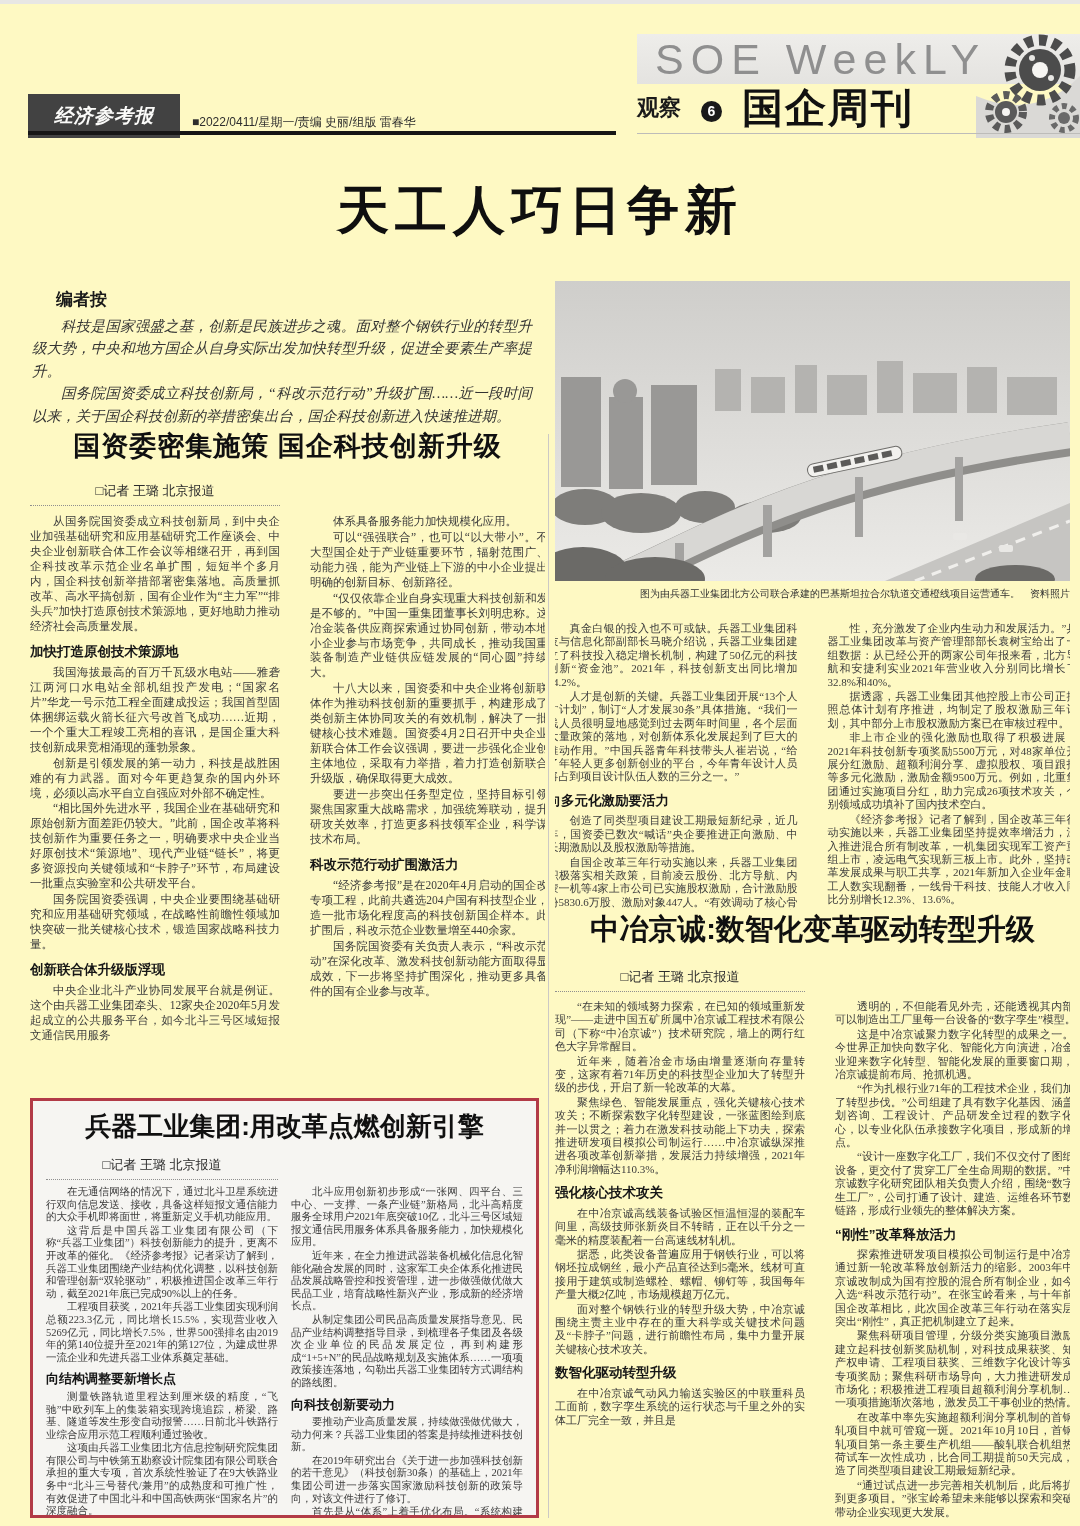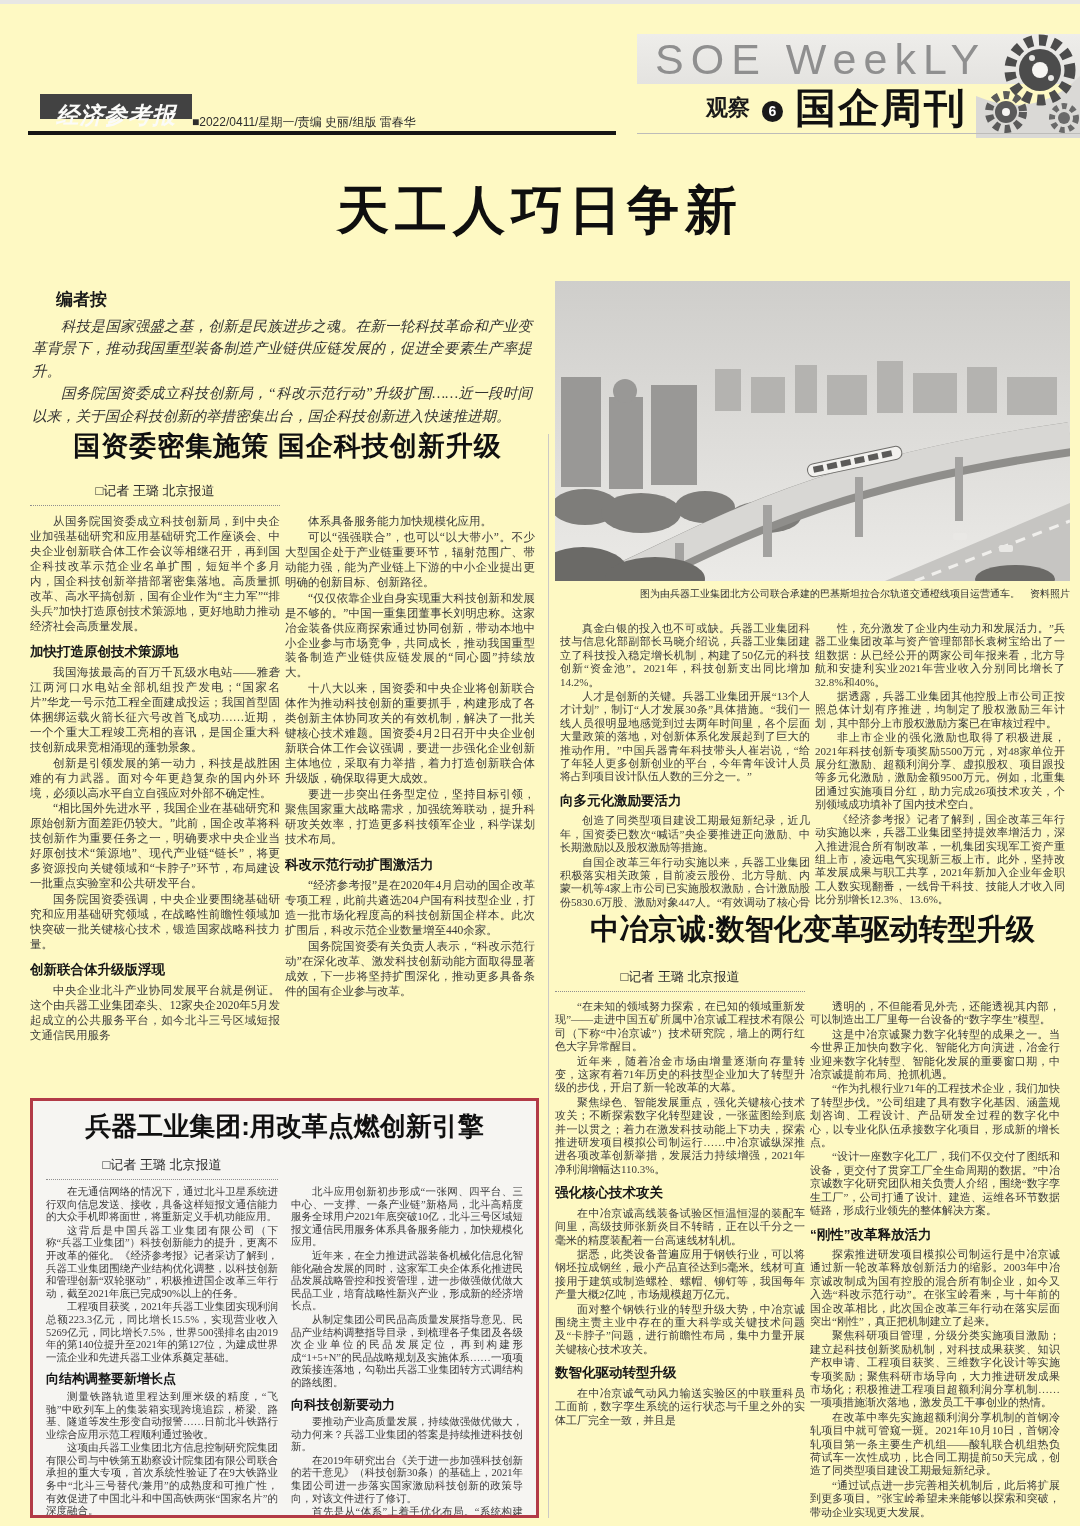--- a/index.html
+++ b/index.html
@@ -3,46 +3,46 @@
 <meta charset="utf-8">
 <style>
   html,body{margin:0;padding:0;}
   body{background:#e8e7e4;font-family:"Liberation Serif",serif;}
   .page{position:relative;width:1080px;height:1526px;margin:4px auto;background:#fef9c3;overflow:hidden;color:#3b3b3b;}
 
   
   .mh-band{position:absolute;left:637px;top:30px;width:443px;height:50px;background:linear-gradient(#eeedea,#e4e3e0);}
   .soe{position:absolute;left:655px;top:30px;width:330px;height:50px;font-family:"Liberation Sans",sans-serif;
        font-size:43px;line-height:50px;color:#8f8f8f;letter-spacing:7px;white-space:nowrap;}
-  .mh-row{position:absolute;left:637px;top:84px;width:330px;display:flex;align-items:flex-end;justify-content:flex-end;gap:12px;}
+  .mh-row{position:absolute;left:637px;top:84px;width:330px;display:flex;align-items:flex-end;justify-content:flex-start;gap:20px;}
   .guancha{font-family:"Liberation Sans",sans-serif;font-weight:bold;font-size:22px;color:#1a1a1a;padding-bottom:6px;}
   .num-badge{width:21px;height:21px;border-radius:50%;background:#1a1a1a;color:#fff;font-family:"Liberation Sans",sans-serif;
        font-size:14px;font-weight:bold;text-align:center;line-height:21px;margin-bottom:7px;}
   .weekly{font-family:"Liberation Sans",sans-serif;font-weight:900;font-size:41px;color:#111;letter-spacing:2px;line-height:1;}
   .gears{position:absolute;right:0;top:22px;width:104px;height:112px;}
-  .logo-box{position:absolute;left:40px;top:90px;width:152px;height:25px;background:#424242;color:#fbfbf9;
-       font-family:"DejaVu Serif",serif;font-style:italic;font-weight:bold;font-size:23px;text-align:center;line-height:42px;letter-spacing:1px;}
+  .logo-box{position:absolute;left:28px;top:90px;width:152px;height:44px;background:#424242;color:#fbfbf9;
+       font-family:"DejaVu Serif",serif;font-style:italic;font-weight:bold;font-size:19px;text-align:center;line-height:42px;letter-spacing:1px;}
   .dateline{position:absolute;left:192px;top:110px;font-size:12px;color:#2e2e2e;font-family:"Liberation Sans",sans-serif;}
   .header-rule{position:absolute;left:28px;top:127px;width:588px;height:4px;background:#161616;}
   .header-rule2{position:absolute;left:637px;top:129px;width:443px;height:1px;background:#bdbcb9;}
 
   
   .main-title{position:absolute;left:0;top:172px;width:1080px;text-align:center;font-family:"Liberation Sans",sans-serif;
        font-weight:900;font-size:52px;letter-spacing:6px;color:#0f0f0f;}
 
   
   .ednote{position:absolute;left:32px;top:284px;width:500px;}
   .ednote .lab{font-family:"Liberation Sans",sans-serif;font-weight:bold;font-size:17px;color:#1a1a1a;margin:0 0 4px 24px;}
   .ednote p{margin:0;font-size:14.5px;line-height:1.55;text-indent:2em;text-align:justify;font-style:italic;color:#333;}
 
   
   .art-title{font-family:"Liberation Sans",sans-serif;font-weight:900;color:#101010;text-align:center;margin:0;}
   .byline{font-family:"Liberation Sans",sans-serif;font-size:13px;color:#2c2c2c;border-bottom:1px dotted #8f8f8f;
        padding:2px 0 5px 0;width:250px;text-align:center;}
-  .cols{display:flex;gap:5px;overflow:hidden;}
+  .cols{display:flex;gap:30px;overflow:hidden;}
   .col{flex:0 0 250px;width:250px;}
   .bp{margin:0 0 1px 0;text-indent:2em;text-align:justify;}
   .sub{font-family:"Liberation Sans",sans-serif;font-weight:bold;color:#161616;margin:9px 0 5px 0;}
 
   
   .a1{position:absolute;left:30px;top:424px;width:515px;}
   .a1 .art-title{font-size:27px;letter-spacing:1px;}
   .a1 .byline{margin:16px 0 8px 0;}
   .a1 .cols{height:560px;}
   .a1 .col{font-size:11.5px;line-height:1.3;}
@@ -106,21 +106,21 @@
   </svg>
   <div class="logo-box">经济参考报</div>
   <div class="dateline">■2022/0411/星期一/责编 史丽/组版 雷春华</div>
   <div class="header-rule"></div>
   <div class="header-rule2"></div>
 
   <div class="main-title">天工人巧日争新</div>
 
   <div class="ednote">
     <div class="lab">编者按</div>
-    <p>科技是国家强盛之基，创新是民族进步之魂。在新一轮科技革命和产业变革背景下，推动我国重型装备制造产业链供应链发展的，促进全要素生产率提升。</p>
+    <p>科技是国家强盛之基，创新是民族进步之魂。面对整个钢铁行业的转型升级大势，中央和地方国企从自身实际出发加快转型升级，促进全要素生产率提升。</p>
     <p>国务院国资委成立科技创新局，“科改示范行动”升级扩围……近一段时间以来，关于国企科技创新的举措密集出台，国企科技创新进入快速推进期。</p>
   </div>
 
   <div class="vdiv"></div>
 
   <div class="a1">
     <h2 class="art-title">国资委密集施策 国企科技创新升级</h2>
     <div class="byline">□记者 王璐 北京报道</div>
     <div class="cols">
       <div class="col">

